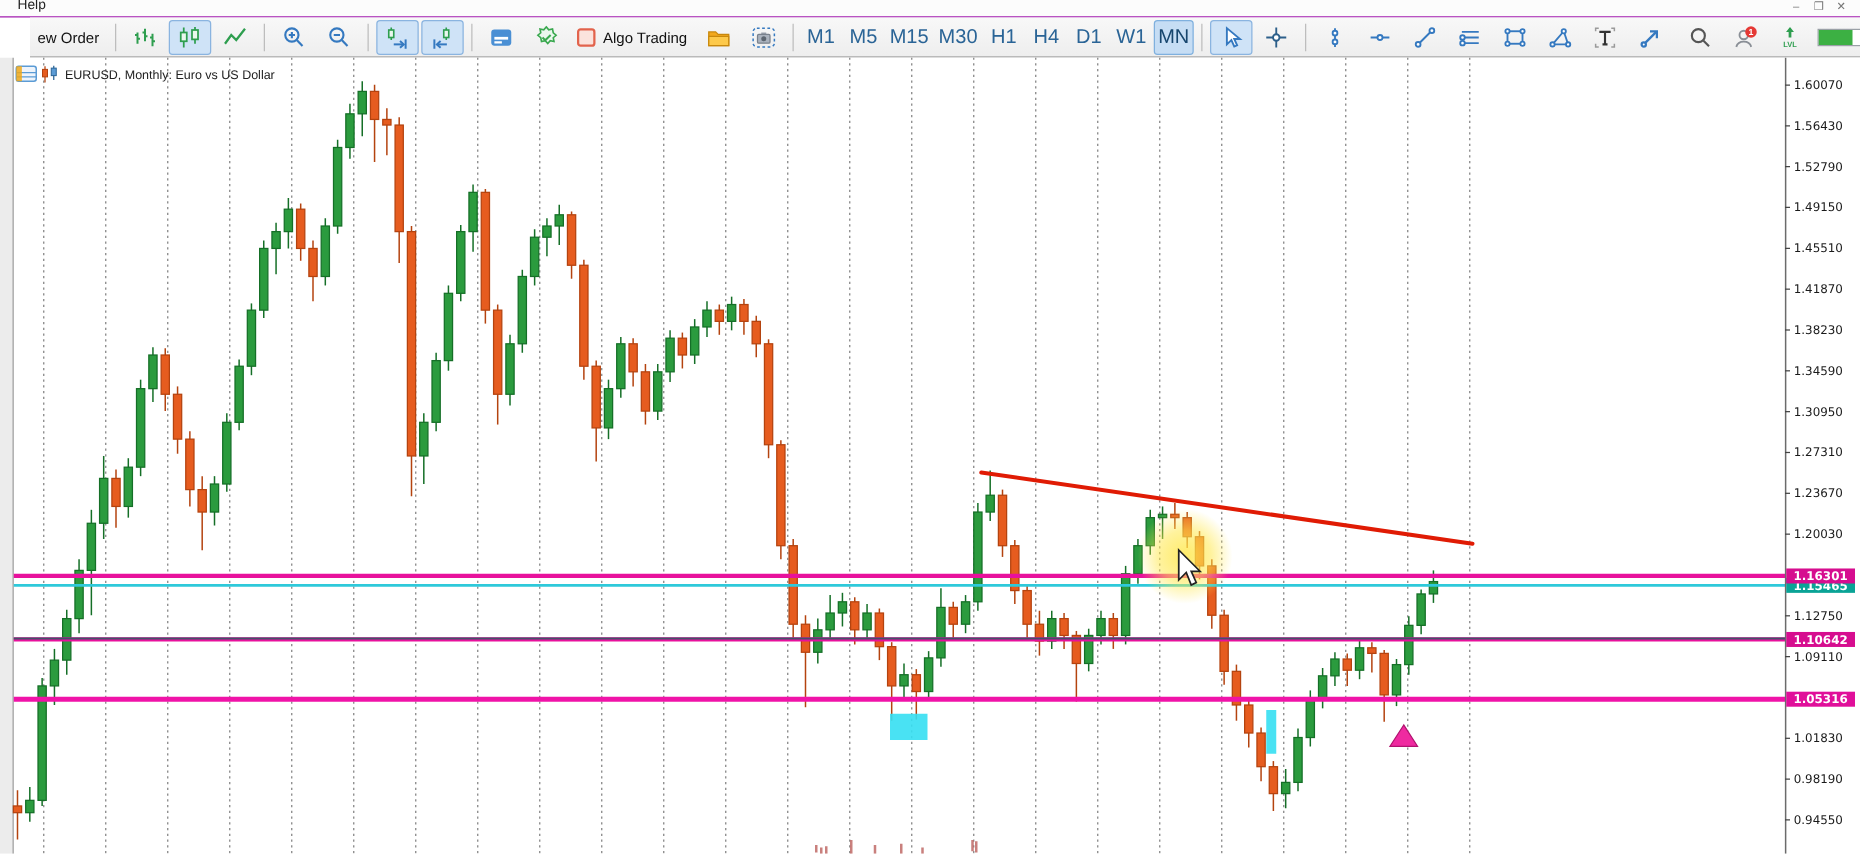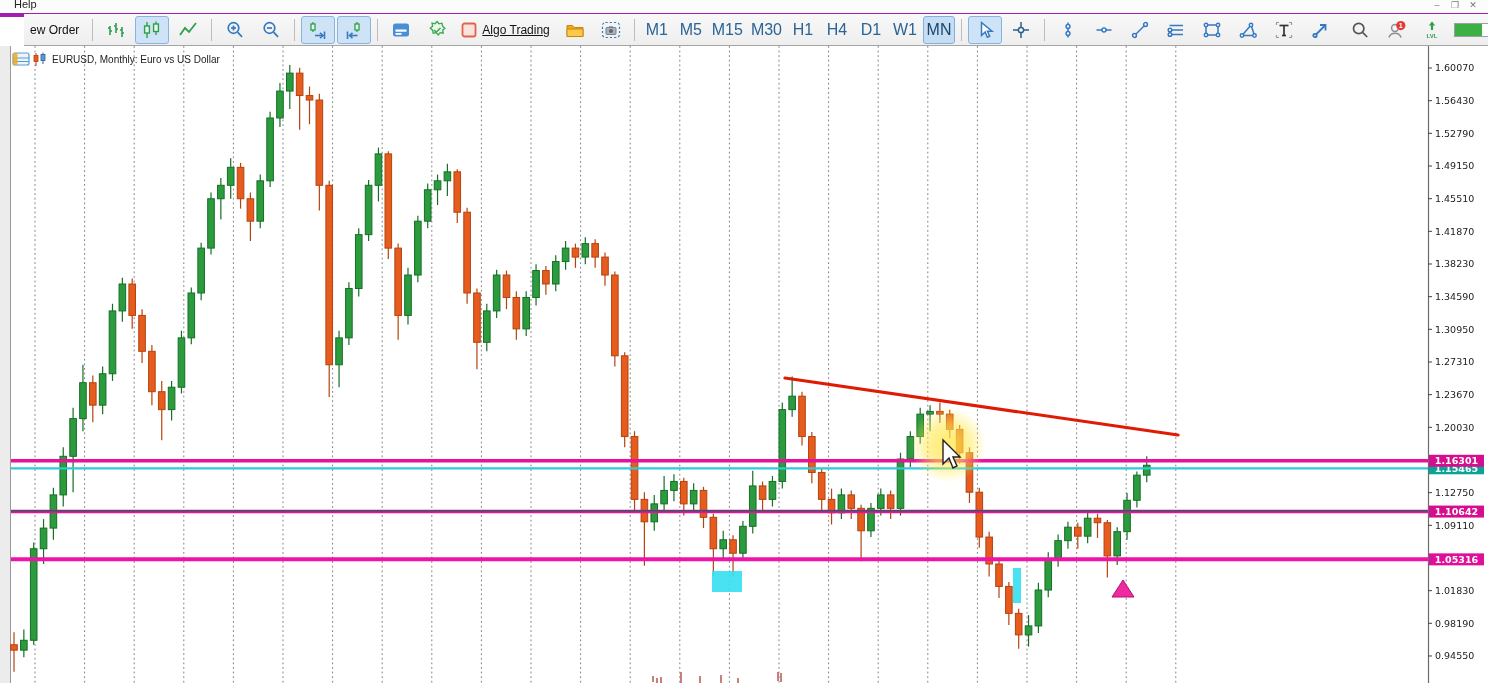--- a/index.html
+++ b/index.html
@@ -1,29 +1,29 @@
 <!DOCTYPE html>
 <html><head>
 <meta charset="utf-8">
 <style>
   html,body{margin:0;padding:0;background:#fff;width:1488px;height:683px;overflow:hidden;
     font-family:"Liberation Sans",sans-serif;-webkit-font-smoothing:antialiased;}
   #menubar{position:absolute;left:0;top:0;width:1488px;height:13px;background:#fcfcfc;
-    border-bottom:4px solid #a21caf;font-size:11px;color:#222;}
+    border-bottom:1px solid #a21caf;font-size:11px;color:#222;}
   #menu-help{position:absolute;left:14px;top:-2px;cursor:default;}
   #wincontrols{position:absolute;right:6px;top:0px;color:#777;font-size:9px;letter-spacing:0;}
   #wincontrols span{display:inline-block;width:18px;text-align:center;}
   #toolbar{position:absolute;left:0;top:14px;width:1488px;height:32px;
     background:linear-gradient(#f8f8f8,#eeeeee);border-bottom:1px solid #a5a5a5;
     display:flex;align-items:center;padding:0 4px;box-sizing:border-box;margin-left:24px;}
   .tbtn{display:flex;align-items:center;justify-content:center;height:26px;min-width:28px;
     border:1px solid transparent;border-radius:3px;margin:0 1px;padding:0 2px;cursor:default;}
   .tbtn.active{background:#cfe3f7;border-color:#8ab4e0;}
   .tbtn svg{display:block;}
-  .tbtn .lbl{font-size:12px;color:#111;padding:0 3px;white-space:nowrap;text-decoration:underline;}
+  .tbtn .lbl{font-size:12px;color:#111;padding:0 3px;white-space:nowrap;}
   .tf{font-size:16px;color:#2a6496;min-width:26px;}
   .tf.active{background:#c6ddf4;border-color:#7fb0de;color:#17466e;}
   .sep{width:1px;height:22px;background:#bdbdbd;margin:0 5px;}
   #neworder{font-size:12px;color:#111;padding:0 6px 0 0;white-space:nowrap;}
   .rightside{margin-left:auto;display:flex;align-items:center;}
   #connbar{width:44px;height:12px;border:1px solid #9aa0a6;background:#fff;margin:0 8px 0 4px;}
   #connbar div{height:100%;background:#3cb043;}
   #chartarea{position:absolute;left:0;top:46px;}
 </style>
 </head>

